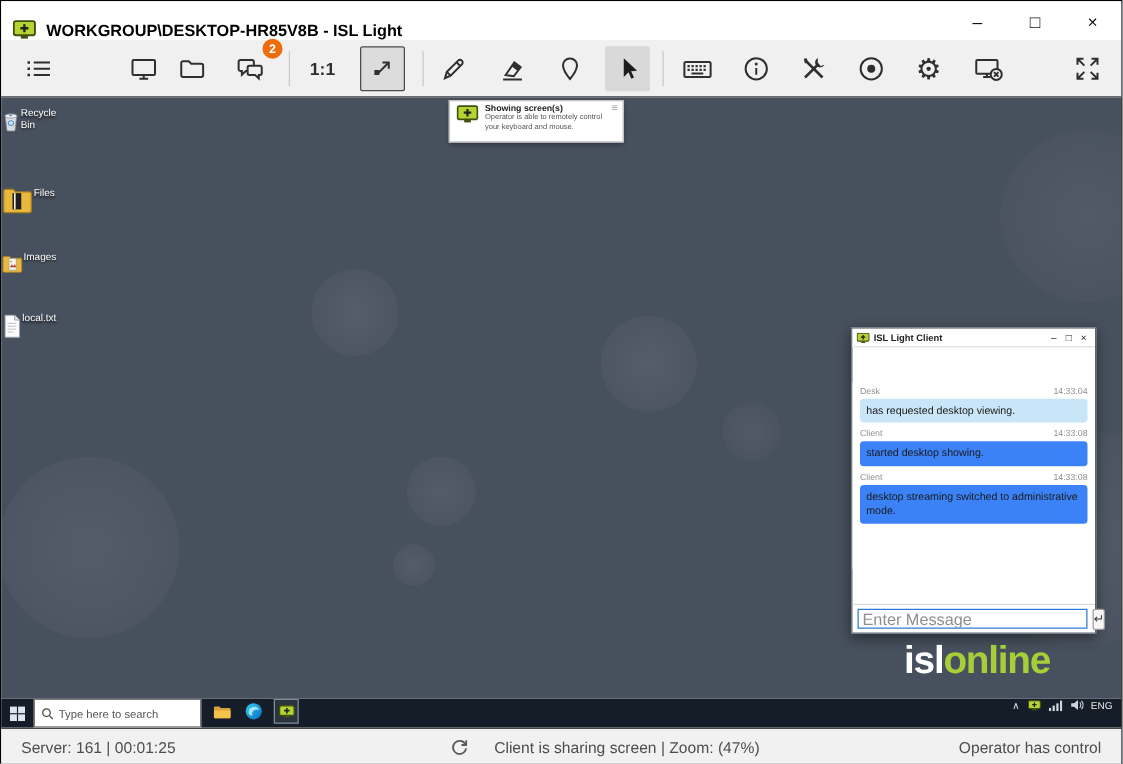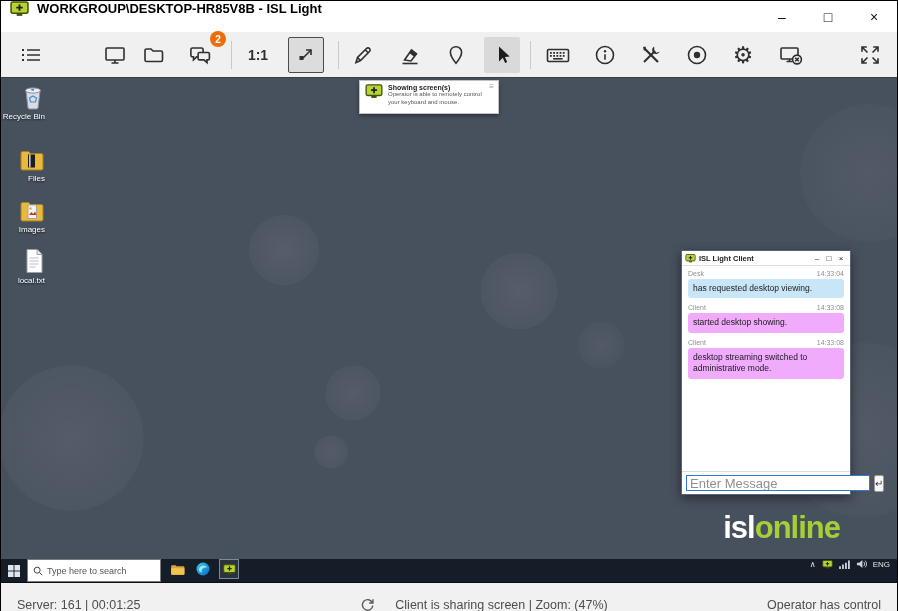--- a/index.html
+++ b/index.html
@@ -1,20 +1,20 @@
 <!DOCTYPE html>
 <html><head>
 <meta charset="utf-8">
 <style>
   * { margin:0; padding:0; box-sizing:border-box; }
   html,body { width:898px; height:611px; overflow:hidden; font-family:"Liberation Sans", sans-serif; }
   .app { position:relative; width:898px; height:611px; border:1px solid #000; background:#fff; }
 
   
-  .titlebar { height:31px; background:#fff; display:flex; align-items:flex-start; padding-left:9px; }
+  .titlebar { height:31px; background:#fff; display:flex; align-items:flex-end; padding-left:9px; }
   .titlebar .title { font-size:13px; font-weight:bold; color:#000; margin-left:8px; }
   .win-controls { margin-left:auto; display:flex; height:100%; }
   .win-btn { width:46px; height:100%; display:flex; align-items:center; justify-content:center; font-size:14px; color:#111; }
 
   
   .toolbar { position:relative; height:46px; background:#f0f0f0; border-bottom:1px solid #3a3f46; }
   .tb { position:absolute; top:5px; width:36px; height:36px; display:flex; align-items:center; justify-content:center; border-radius:2px; }
   .tb svg { stroke:#2f2f2f; fill:none; stroke-width:1.6; }
   .tb.sel-border { background:#dcdcdc; border:1px solid #4a4a4a; }
   .tb.sel { background:#d9d9d9; }
@@ -39,46 +39,46 @@
 
   
   .tooltip { position:absolute; left:358px; top:2px; width:140px; height:34px; background:#fff;
              border:1px solid #c2c2c2; box-shadow:0 2px 4px rgba(0,0,0,.35); display:flex; padding:3px 4px; }
   .tooltip .tt-text { margin-left:4px; flex:1; }
   .tooltip .tt-title { font-size:7px; font-weight:bold; color:#222; }
   .tooltip .tt-body { font-size:6px; color:#555; line-height:1.3; }
   .tooltip .tt-menu { font-size:8px; color:#999; line-height:.8; }
 
   
-  .dicon { position:absolute; left:0; width:44px; display:flex; flex-direction:column; align-items:flex-end; }
+  .dicon { position:absolute; left:0; width:44px; display:flex; flex-direction:row; align-items:flex-start; }
   .dicon .lbl { margin-top:2px; font-size:8px; color:#fff; text-shadow:0 1px 2px rgba(0,0,0,.8); }
 
   
   .isl-logo { position:absolute; right:57px; top:432px; font-size:31px; font-weight:bold; letter-spacing:-1px; }
   .isl-logo .p1 { color:#fff; }
   .isl-logo .p2 { color:#a6ce39; }
 
   
-  .client { position:absolute; left:680px; top:172px; width:170px; height:245px; background:#fff;
-            border:1px solid #5a6470; box-shadow:0 3px 10px rgba(0,0,0,.45); display:flex; flex-direction:column; }
+  .client { position:absolute; left:680px; top:184px; width:196px; height:245px; background:#fff;
+            border:1px solid #5a6470; box-shadow:0 3px 10px rgba(0,0,0,.45); display:flex; flex-direction:column;gap:28px; }
   .c-titlebar { height:15px; display:flex; align-items:center; padding:0 3px; background:#fff; border-bottom:1px solid #e0e0e0; }
   .c-title { font-size:7.5px; font-weight:bold; color:#222; margin-left:3px; flex:1; }
   .c-winbtn { width:12px; text-align:center; font-size:8px; color:#222; }
   .c-toolbar { height:22px; background:#f0f0f0; border-bottom:1px solid #d5d5d5; display:flex; align-items:center; padding:0 5px; }
   .stop-btn { display:flex; align-items:center; gap:3px; width:54px; height:16px; justify-content:center;
               border:1px solid #9a9a9a; border-radius:2px; background:linear-gradient(#fdfdfd,#e6e6e6); }
   .stop-btn span { font-size:9px; color:#333; }
   .c-tools { margin-left:auto; display:flex; align-items:center; gap:10px; }
   .c-tools svg { stroke:#333; fill:none; stroke-width:1.2; }
   .c-chat { flex:1; padding:4px 6px; overflow:hidden; background:#fff; }
   .msg { margin-bottom:6px; }
   .msg-head { display:flex; justify-content:space-between; font-size:7px; color:#8f8f8f; margin-bottom:2px; }
   .msg-bubble { border-radius:3px; padding:4px 5px; font-size:8.5px; color:#1a1a1a; line-height:1.35; }
   .msg.blue .msg-bubble { background:#c9e6f8; }
-  .msg.gray .msg-bubble { background:#f0abfc; }
+  .msg.gray .msg-bubble { background:#3b82f6; }
   .c-input { height:23px; border-top:1px solid #ddd; display:flex; align-items:center; padding:0 4px; gap:4px; }
   .c-input input { flex:1; height:16px; border:1px solid #2e7cd6; font-size:13px; padding:0 3px; color:#333;
                    font-family:"Liberation Sans", sans-serif; outline:none; }
   .c-input input::placeholder { color:#8f8f8f; }
   .send-btn { width:19px; height:17px; border:1px solid #9a9a9a; border-radius:2px; background:#f7f7f7;
               display:flex; align-items:center; justify-content:center; font-size:10px; color:#333; }
 
   
   .taskbar { height:23px; background:#141d28; display:flex; align-items:flex-start; }
   .start-btn { width:26px; height:100%; display:flex; align-items:center; justify-content:center; }
@@ -87,21 +87,21 @@
   .search-box input::placeholder { color:#555; }
   .task-icons { display:flex; align-items:center; margin-left:6px; gap:6px; }
   .task-ico { width:20px; height:20px; display:flex; align-items:center; justify-content:center; }
   .task-ico.active { border:1px solid #7c8a99; background:rgba(255,255,255,.1); }
   .tray { margin-left:auto; display:flex; align-items:center; gap:6px; padding-right:7px; }
   .tray .chev { color:#e6e6e6; font-size:8px; }
   .tray .lang { color:#e6e6e6; font-size:8px; }
   .tray svg { display:block; }
 
   
-  .statusbar { height:30px; background:#f1f1f1; border-top:1px solid #0c0c0c; display:flex; align-items:flex-end; font-size:12.5px; color:#4d4d4d; }
+  .statusbar { height:30px; background:#f1f1f1; border-top:1px solid #0c0c0c; display:flex; align-items:center; font-size:12.5px; color:#4d4d4d; }
   .sb-left { padding-left:16px; width:300px; }
   .sb-center { flex:1; display:flex; align-items:center; justify-content:center; gap:20px; }
   .sb-right { width:230px; text-align:right; padding-right:16px; }
 </style>
 </head>
 <body>
 
 <svg width="0" height="0" style="position:absolute">
   <defs>
     <symbol id="isl-icon" viewBox="0 0 20 17">

